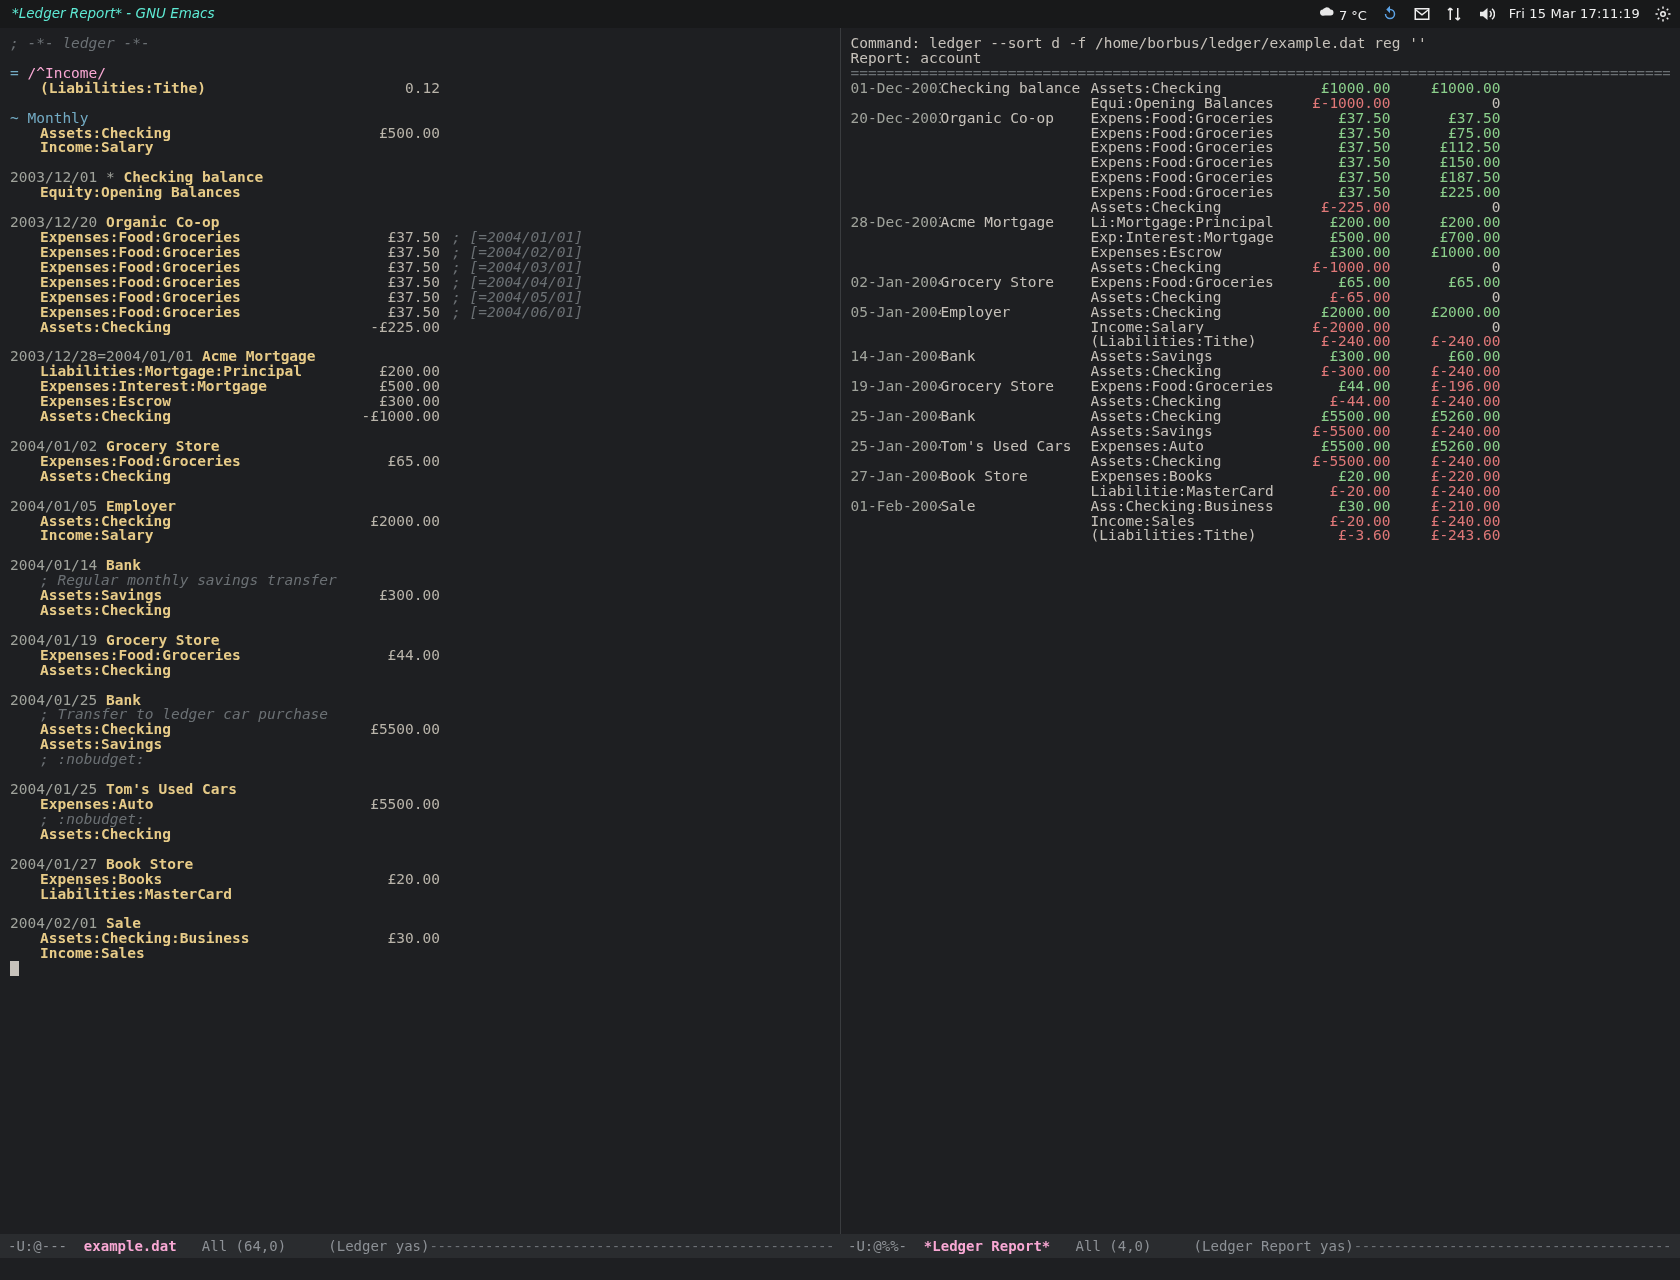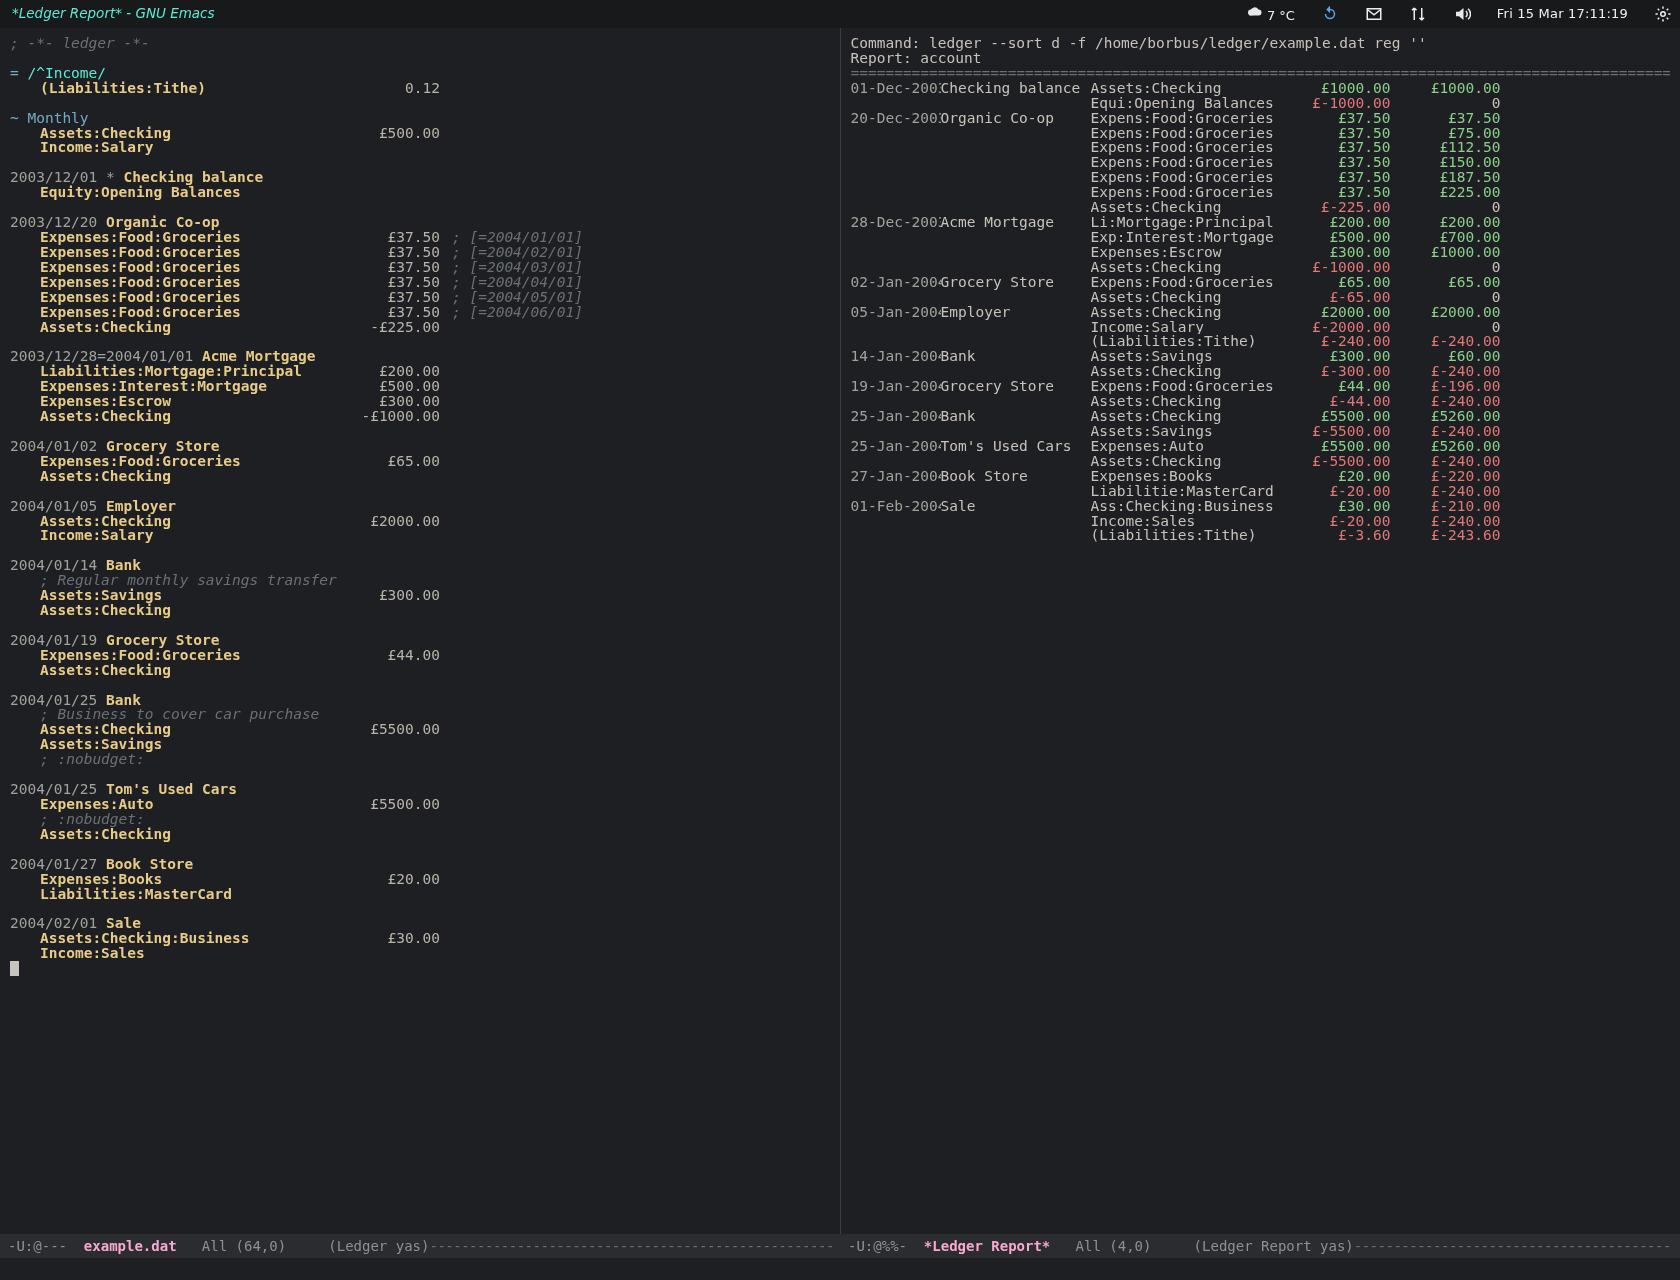--- a/index.html
+++ b/index.html
@@ -17,21 +17,21 @@
     background:#18191a;
     display:flex;
     align-items:center;
     padding:0 8px 0 12px;
     color:#d8d8d8;
     font-family:"DejaVu Sans","Liberation Sans",sans-serif;
     font-size:13.5px;
   }
   .topbar .title { font-style:italic; color:#5eead4; }
   .topbar .spacer { flex:1; }
-  .tray { display:flex; align-items:center; gap:26px; }
+  .tray { display:flex; align-items:center; gap:14px; }
   .tray span { color:#f0f0f0; font-size:13px; }
   .tray svg { width:18px; height:18px; fill:#e8e8e8; display:block; }
   .tray .clock { letter-spacing:.2px; }
 
   
   .frame {
     position:relative;
     height:calc(100% - 28px);
     background:#1e1f22;
     display:flex;
@@ -50,21 +50,21 @@
   .pane.left  { border-right:1px solid #3a3c3f; }
   .pane.right { }
 
   
   .c-comment   { color:#6b7074; font-style:italic; }
   .c-date      { color:#a0a39c; }
   .c-payee     { color:#e7cb88; font-weight:bold; }
   .c-account   { color:#e7cb88; font-weight:bold; }
   .c-amount    { color:#b9b4aa; }
   .c-op        { color:#73abc4; }
-  .c-key       { color:#5eead4; }
+  .c-key       { color:#f9a8d4; }
   .c-cursor    { display:inline-block; width:9px; height:15px; background:#c7c2bb; vertical-align:text-bottom;}
 
   
   .led-line { white-space:pre; }
   .led-line .col1 { display:inline-block; width:300px; }
   .led-line .col2 { display:inline-block; width:100px; text-align:right; }
   .led-line .col3 { display:inline-block; padding-left:12px; }
   .led-indent { padding-left:30px; }
 
   
@@ -193,21 +193,21 @@
         <div class="led-line"><span class="c-date">2004/01/14 </span><span class="c-payee">Bank</span></div>
         <div class="led-line"><span class="led-indent"></span><span class="c-comment">; Regular monthly savings transfer</span></div>
         <div class="led-line"><span class="led-indent"></span><span class="col1 c-account">Assets:Savings</span><span class="col2 c-amount">£300.00</span></div>
         <div class="led-line"><span class="led-indent"></span><span class="col1 c-account">Assets:Checking</span><span class="col2 c-amount"></span></div>
         <div class="led-line">&nbsp;</div>
         <div class="led-line"><span class="c-date">2004/01/19 </span><span class="c-payee">Grocery Store</span></div>
         <div class="led-line"><span class="led-indent"></span><span class="col1 c-account">Expenses:Food:Groceries</span><span class="col2 c-amount">£44.00</span></div>
         <div class="led-line"><span class="led-indent"></span><span class="col1 c-account">Assets:Checking</span><span class="col2 c-amount"></span></div>
         <div class="led-line">&nbsp;</div>
         <div class="led-line"><span class="c-date">2004/01/25 </span><span class="c-payee">Bank</span></div>
-        <div class="led-line"><span class="led-indent"></span><span class="c-comment">; Business to cover car purchase</span></div>
+        <div class="led-line"><span class="led-indent"></span><span class="c-comment">; Transfer to ledger car purchase</span></div>
         <div class="led-line"><span class="led-indent"></span><span class="col1 c-account">Assets:Checking</span><span class="col2 c-amount">£5500.00</span></div>
         <div class="led-line"><span class="led-indent"></span><span class="col1 c-account">Assets:Savings</span><span class="col2 c-amount"></span></div>
         <div class="led-line"><span class="led-indent"></span><span class="c-comment">; :nobudget:</span></div>
         <div class="led-line">&nbsp;</div>
         <div class="led-line"><span class="c-date">2004/01/25 </span><span class="c-payee">Tom's Used Cars</span></div>
         <div class="led-line"><span class="led-indent"></span><span class="col1 c-account">Expenses:Auto</span><span class="col2 c-amount">£5500.00</span></div>
         <div class="led-line"><span class="led-indent"></span><span class="c-comment">; :nobudget:</span></div>
         <div class="led-line"><span class="led-indent"></span><span class="col1 c-account">Assets:Checking</span><span class="col2 c-amount"></span></div>
         <div class="led-line">&nbsp;</div>
         <div class="led-line"><span class="c-date">2004/01/27 </span><span class="c-payee">Book Store</span></div>

